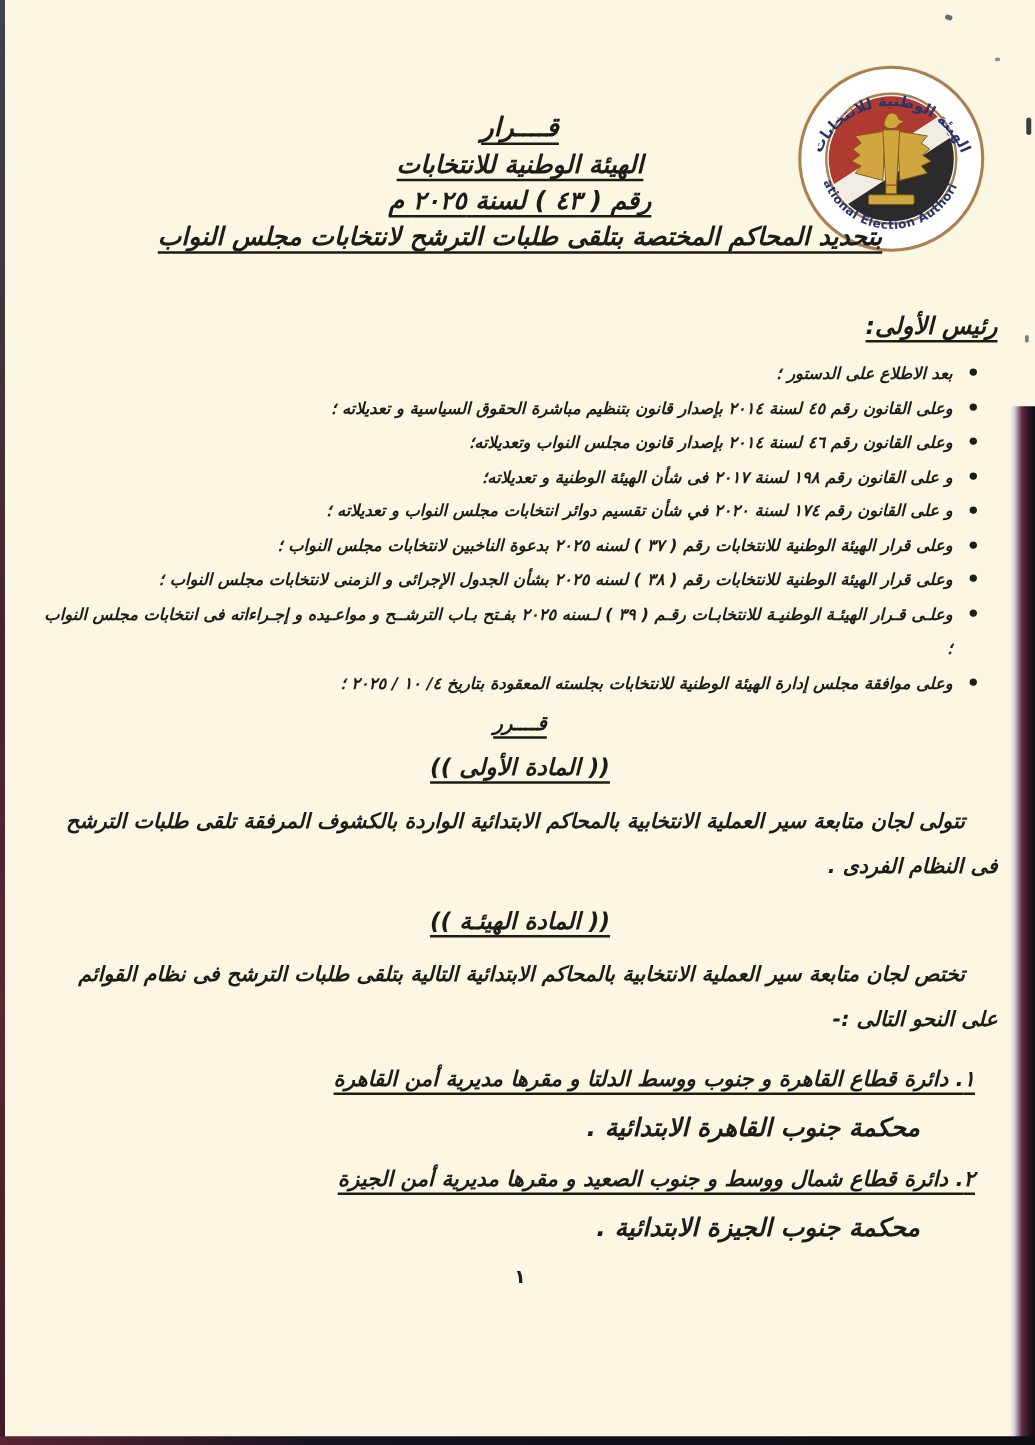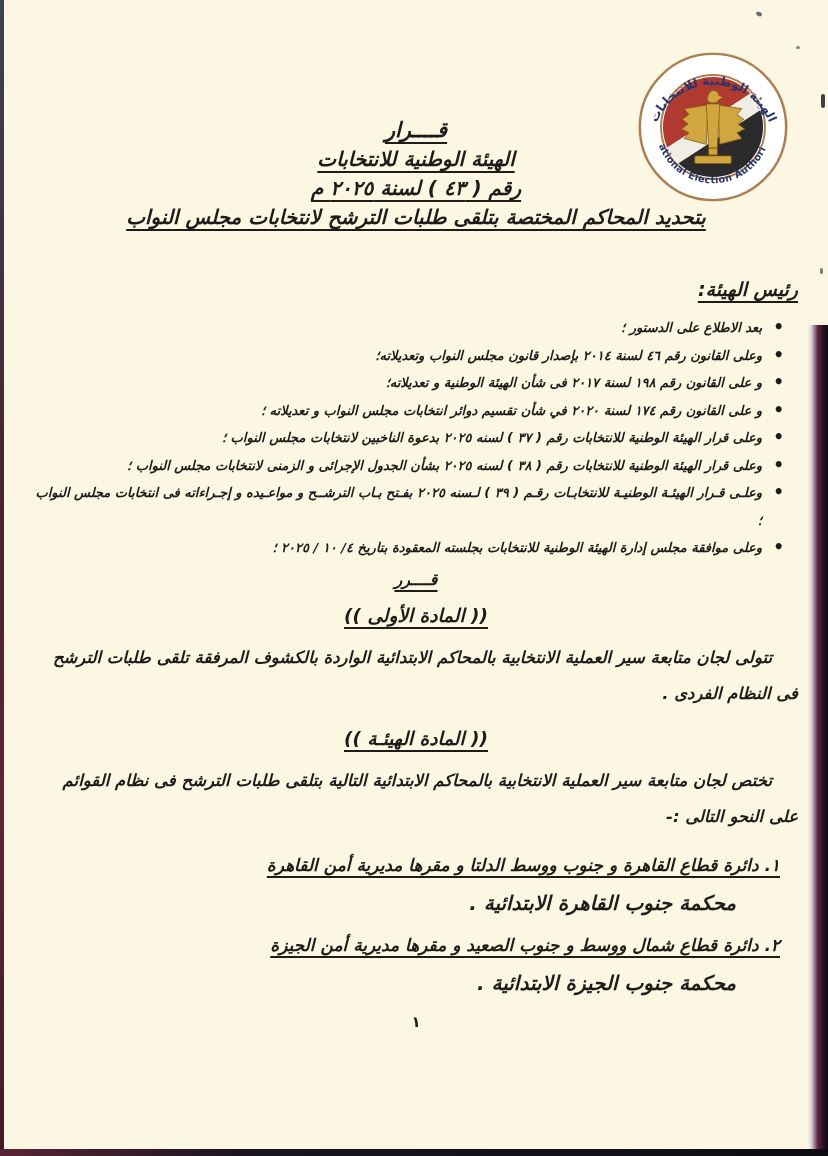--- a/index.html
+++ b/index.html
@@ -27,21 +27,21 @@
   .speck4{top:268px;right:5px;width:3px;height:6px;background:#7d7d86;}
 
   
   .logo{position:absolute;top:50px;right:38px;width:154px;height:154px;}
 
   
   .content{
     position:absolute;top:0;left:34px;right:30px;bottom:0;
     font-weight:bold;font-style:italic;
   }
-  .title-block{margin-top:116px;text-align:center;line-height:29px;}
+  .title-block{margin-top:88px;text-align:center;line-height:29px;}
   .title-block .t{ text-decoration:underline;text-decoration-thickness:1.5px;text-underline-offset:5px;}
   .t1{font-size:21px;letter-spacing:1px;}
   .t2,.t3{font-size:20px;}
   .t4{font-size:20px;}
 
   .chairman{margin-top:46px;text-align:right;font-size:19px;
     text-decoration:underline;text-decoration-thickness:1.5px;text-underline-offset:5px;}
 
   ul.preamble{list-style:none;margin:14px 0 0 0;padding:0 14px 0 0;font-size:13px;line-height:27.5px;}
   ul.preamble li{position:relative;padding-right:22px;text-align:right;}
@@ -110,24 +110,25 @@
 
   <div class="content">
 
     <div class="title-block">
       <div class="t t1">قــــرار</div>
       <div class="t t2">الهيئة الوطنية للانتخابات</div>
       <div class="t t3">رقم ( ٤٣ ) لسنة ٢٠٢٥ م</div>
       <div class="t t4">بتحديد المحاكم المختصة بتلقى طلبات الترشح لانتخابات مجلس النواب</div>
     </div>
 
-    <div class="chairman">رئيس الهيئة:</div>
+    <div class="chairman">رئيس الأولى:</div>
 
     <ul class="preamble">
       <li>بعد الاطلاع على الدستور ؛</li>
+      <li>وعلى القانون رقم ٤٥ لسنة ٢٠١٤ بإصدار قانون بتنظيم مباشرة الحقوق السياسية و تعديلاته ؛</li>
       <li>وعلى القانون رقم ٤٦ لسنة ٢٠١٤ بإصدار قانون مجلس النواب وتعديلاته؛</li>
       <li>و على القانون رقم ١٩٨ لسنة ٢٠١٧ فى شأن الهيئة الوطنية و تعديلاته؛</li>
       <li>و على القانون رقم ١٧٤ لسنة ٢٠٢٠ في شأن تقسيم دوائر انتخابات مجلس النواب و تعديلاته ؛</li>
       <li>وعلى قرار الهيئة الوطنية للانتخابات رقم ( ٣٧ ) لسنه ٢٠٢٥ بدعوة الناخبين لانتخابات مجلس النواب ؛</li>
       <li>وعلى قرار الهيئة الوطنية للانتخابات رقم ( ٣٨ ) لسنه ٢٠٢٥ بشأن الجدول الإجرائى و الزمنى لانتخابات مجلس النواب ؛</li>
       <li>وعلـى قـرار الهيئـة الوطنيـة للانتخابـات رقـم ( ٣٩ ) لـسنه ٢٠٢٥ بفـتح بـاب الترشــح و مواعـيده و إجـراءاته فى انتخابات مجلس النواب ؛</li>
       <li>وعلى موافقة مجلس إدارة الهيئة الوطنية للانتخابات بجلسته المعقودة بتاريخ ٤/ ١٠ / ٢٠٢٥ ؛</li>
     </ul>
 
     <div class="decree">قــــرر</div>

